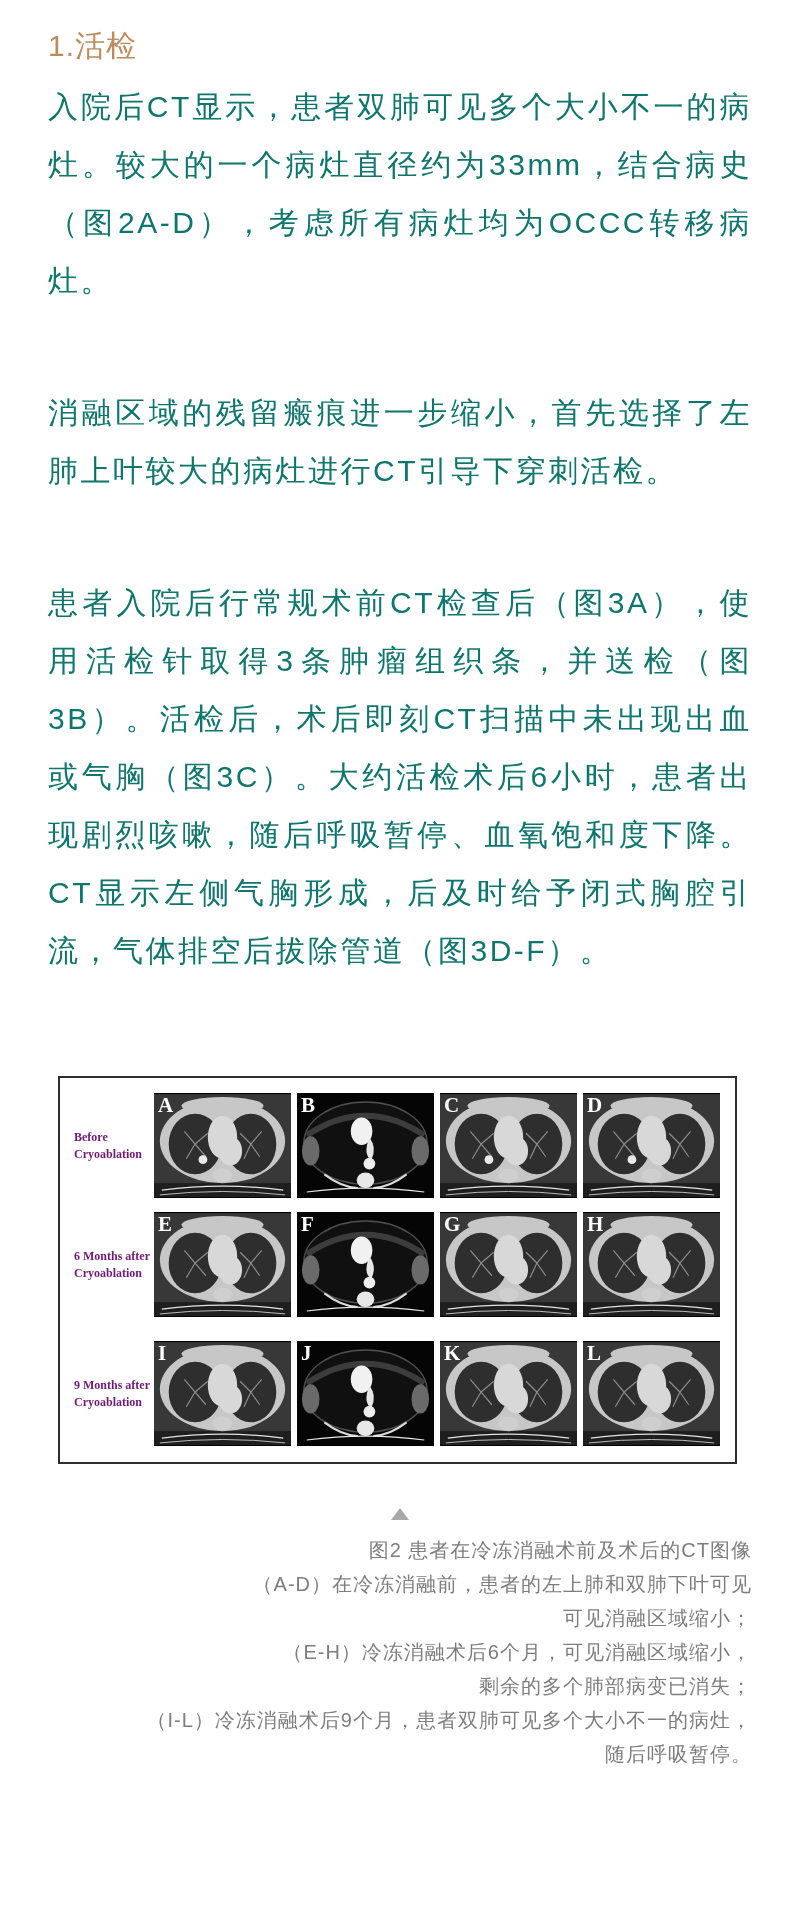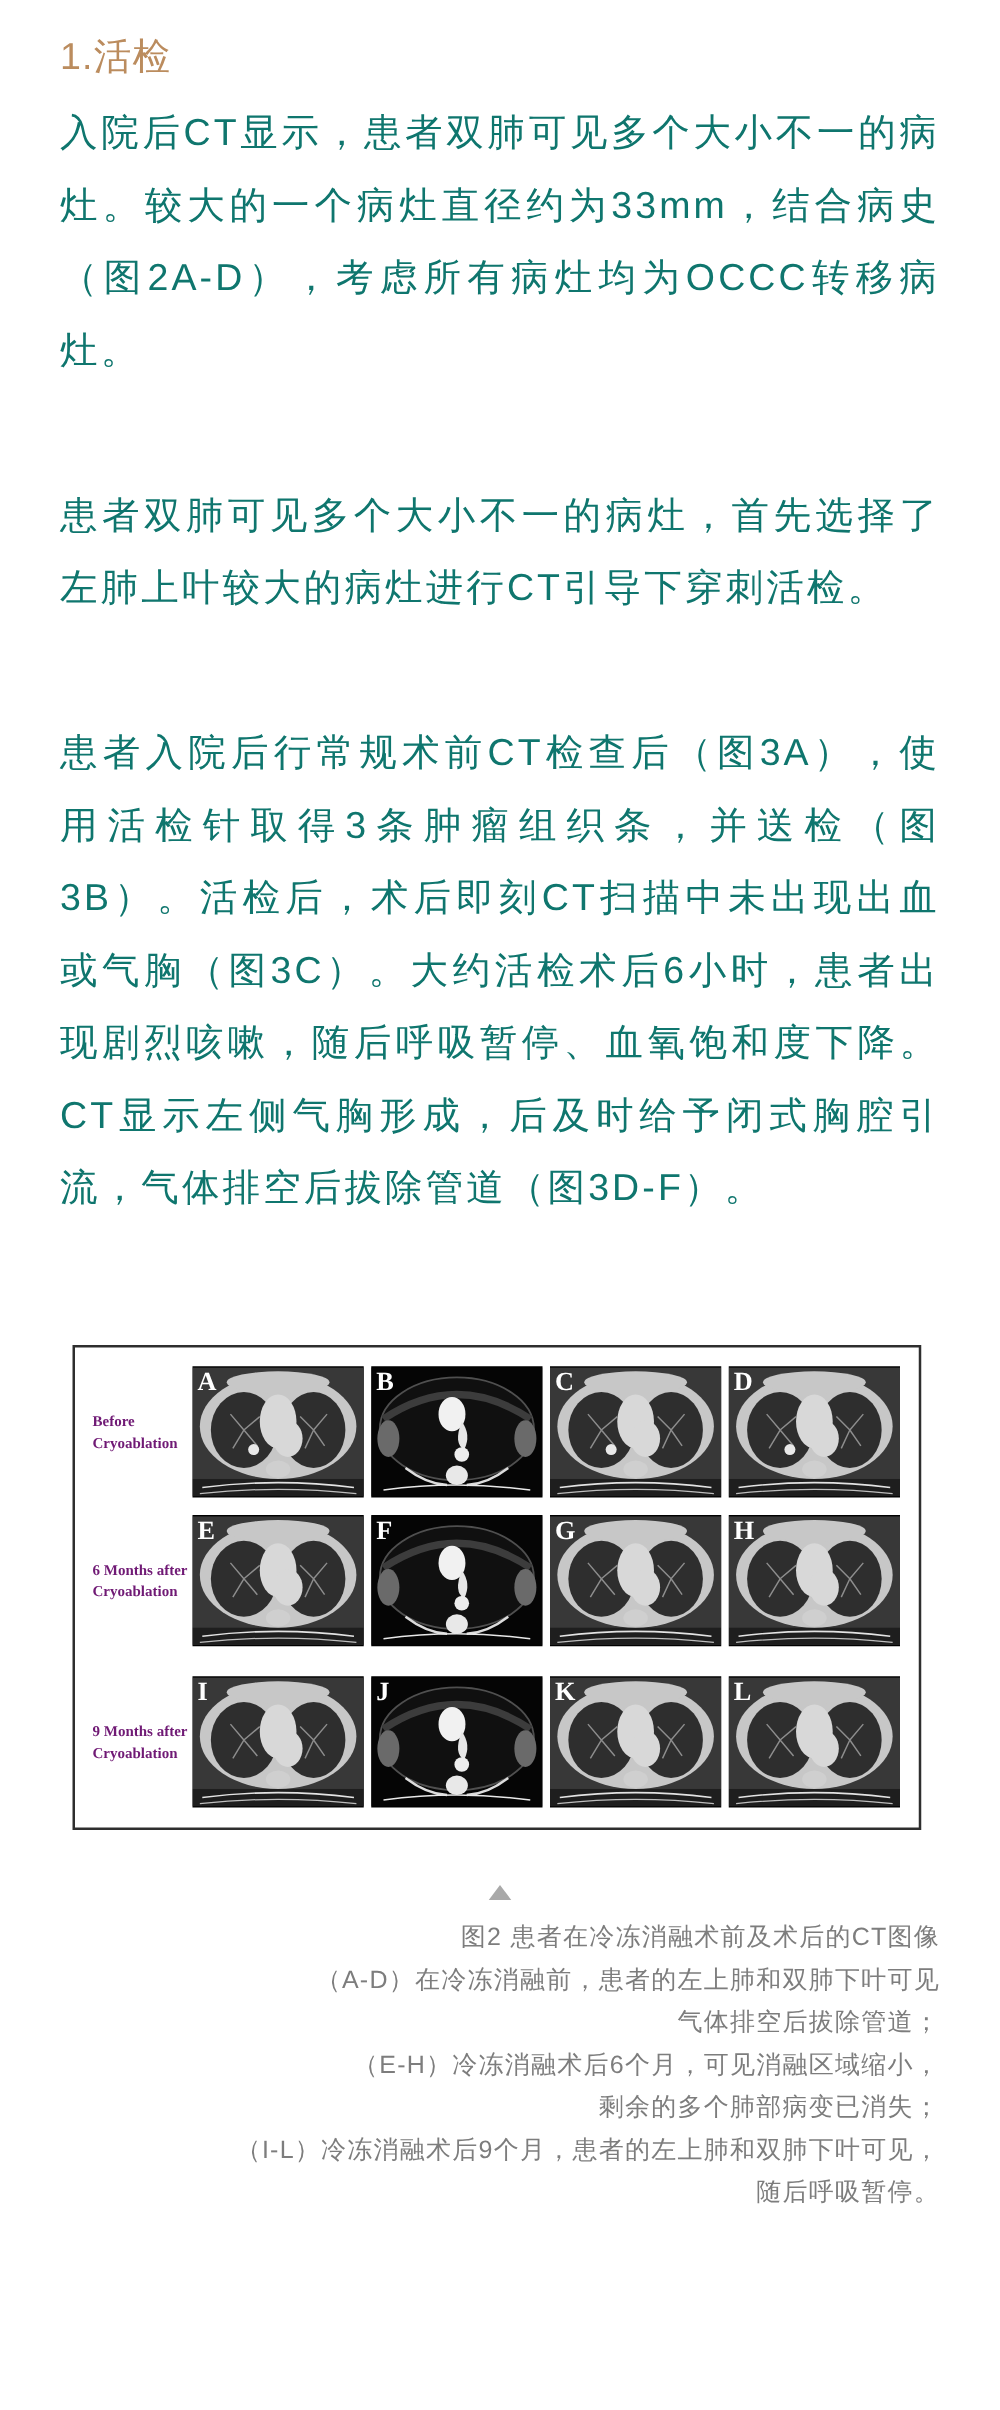--- a/index.html
+++ b/index.html
@@ -87,21 +87,21 @@
   }
 </style>
 </head>
 <body>
 
 <div class="page">
 
   <h1 class="title">1.活检</h1>
 
   <p class="body-para">入院后CT显示，患者双肺可见多个大小不一的病灶。较大的一个病灶直径约为33mm，结合病史（图2A-D），考虑所有病灶均为OCCC转移病灶。</p>
-  <p class="body-para">患者双肺可见多个大小不一的病灶，首先选择了左肺上叶较大的病灶进行CT引导下穿刺活检。</p>
+  <p class="body-para">消融区域的残留瘢痕进一步缩小，首先选择了左肺上叶较大的病灶进行CT引导下穿刺活检。</p>
   <p class="body-para">患者入院后行常规术前CT检查后（图3A），使用活检针取得3条肿瘤组织条，并送检（图3B）。活检后，术后即刻CT扫描中未出现出血或气胸（图3C）。大约活检术后6小时，患者出现剧烈咳嗽，随后呼吸暂停、血氧饱和度下降。CT显示左侧气胸形成，后及时给予闭式胸腔引流，气体排空后拔除管道（图3D-F）。</p>
 
   <div class="figure">
     <div>
         <div class="fig-row">
           <div class="fig-label">
             <div>Before</div>
             <div>Cryoablation</div>
           </div>
           <div class="fig-cells">
@@ -328,20 +328,20 @@
           </div>
         </div>
       </div>
   </div>
 
   <div class="collapse-triangle"></div>
 
   <div class="caption">
     <div>图2 患者在冷冻消融术前及术后的CT图像</div>
     <div>（A-D）在冷冻消融前，患者的左上肺和双肺下叶可见</div>
-    <div>气体排空后拔除管道；</div>
+    <div>可见消融区域缩小；</div>
     <div>（E-H）冷冻消融术后6个月，可见消融区域缩小，</div>
     <div>剩余的多个肺部病变已消失；</div>
-    <div>（I-L）冷冻消融术后9个月，患者的左上肺和双肺下叶可见，</div>
+    <div>（I-L）冷冻消融术后9个月，患者双肺可见多个大小不一的病灶，</div>
     <div>随后呼吸暂停。</div>
   </div>
 
 </div>
 
 </body></html>

